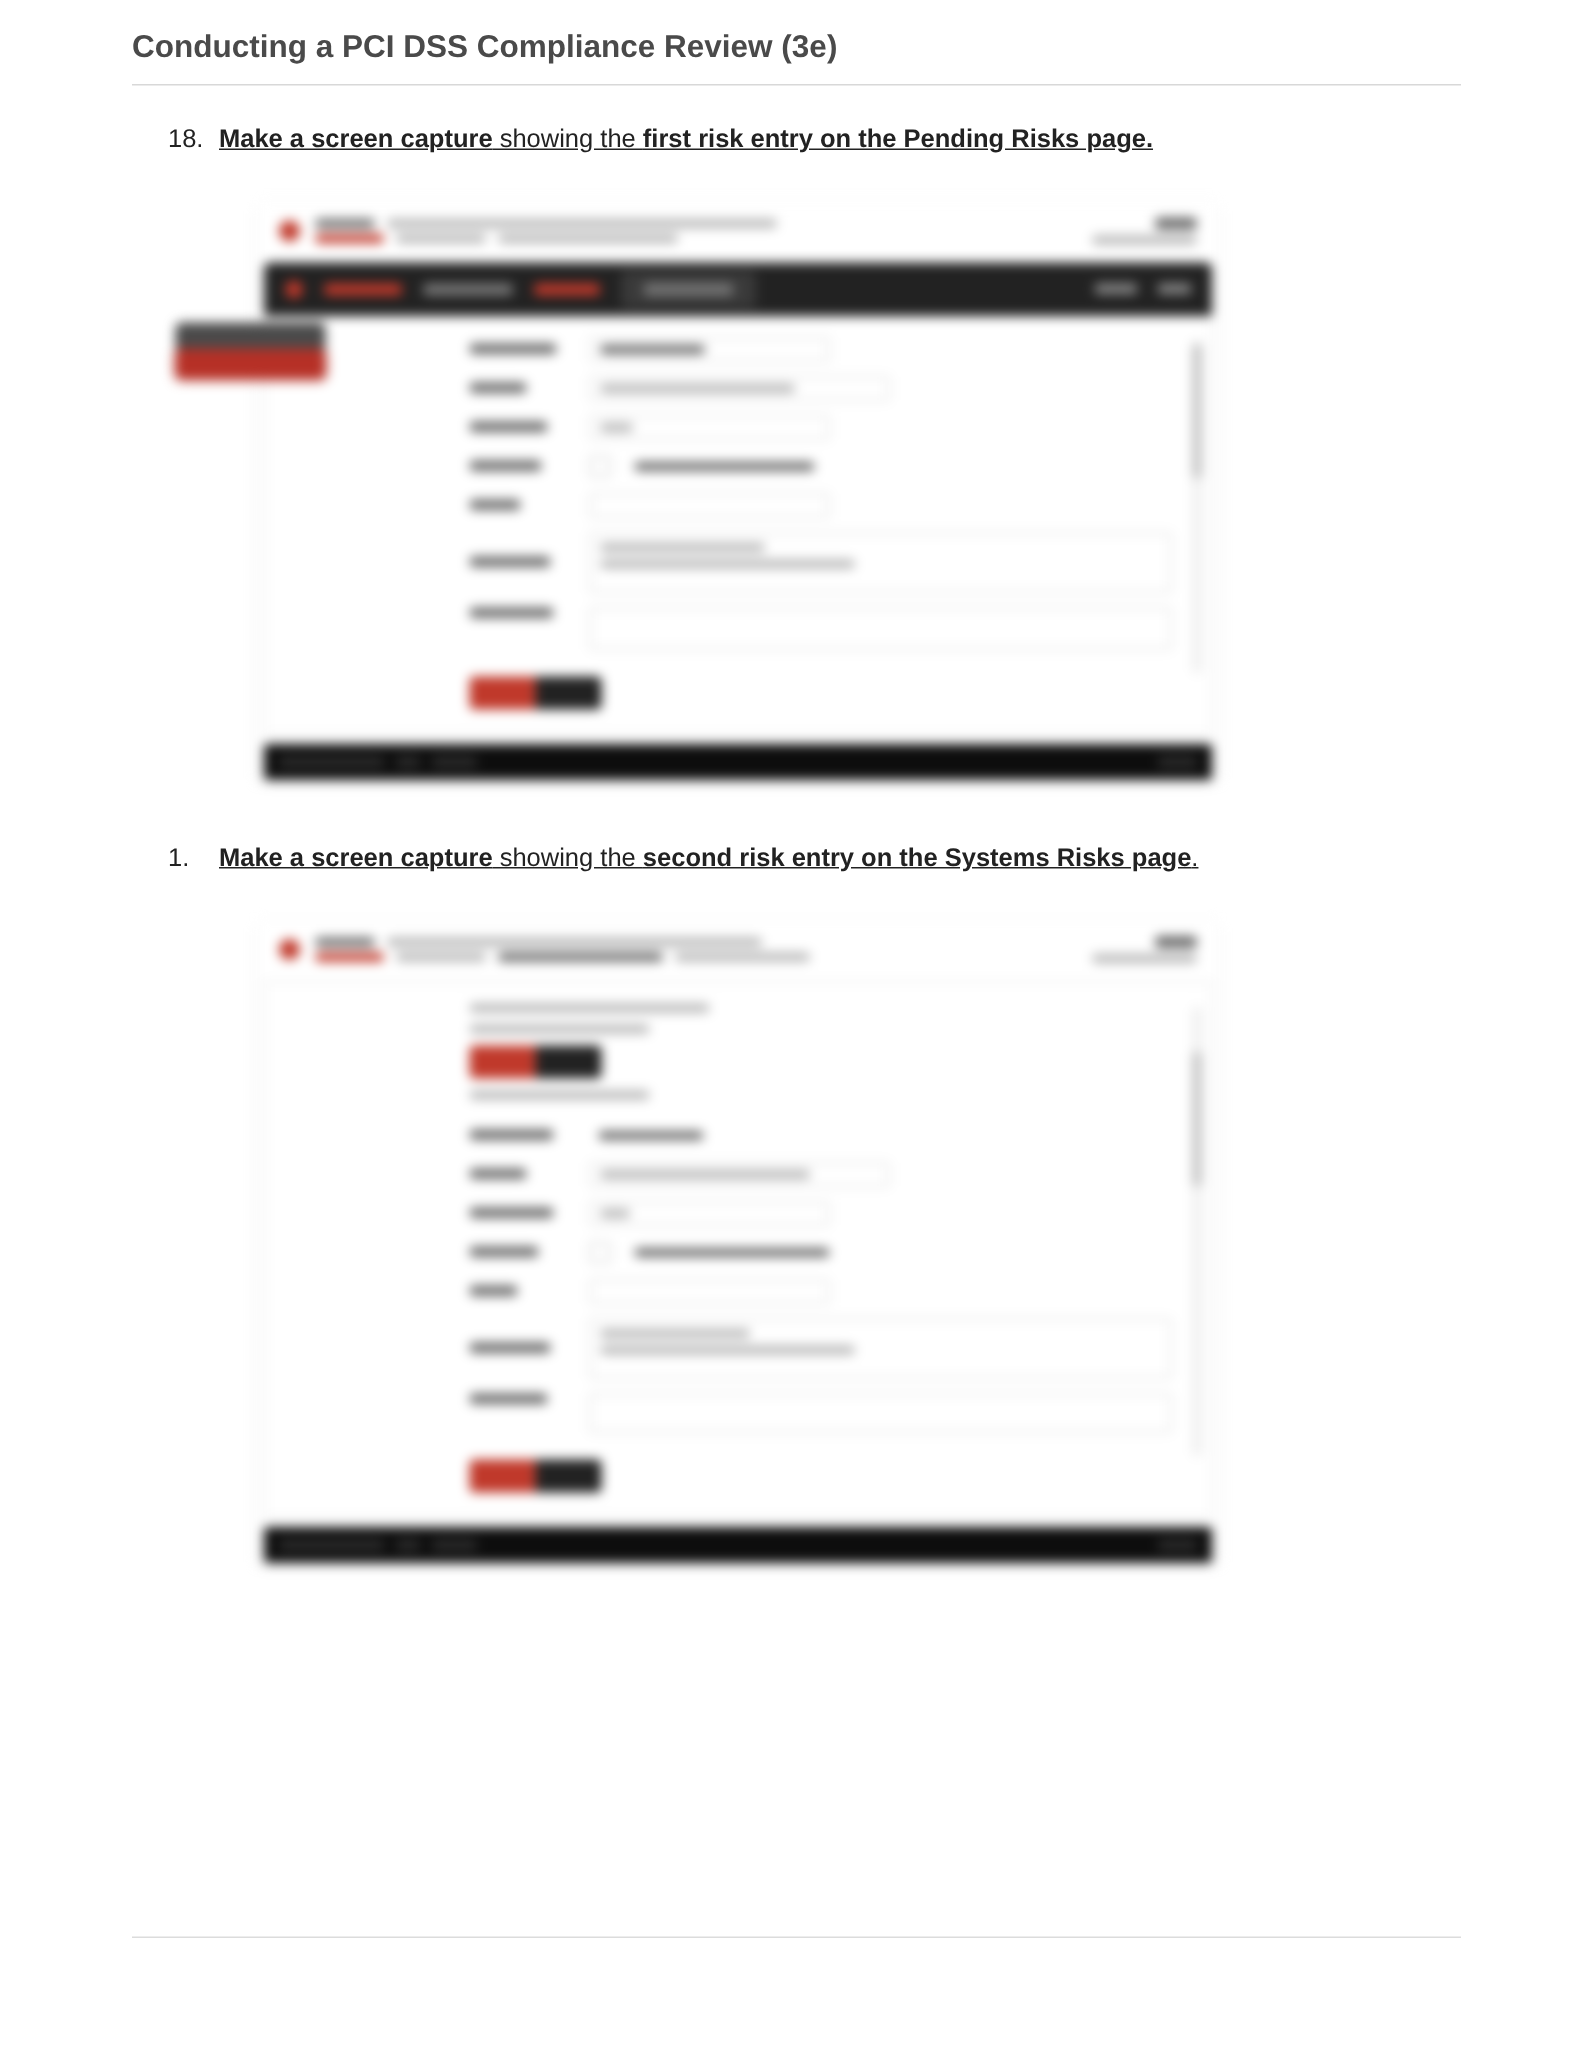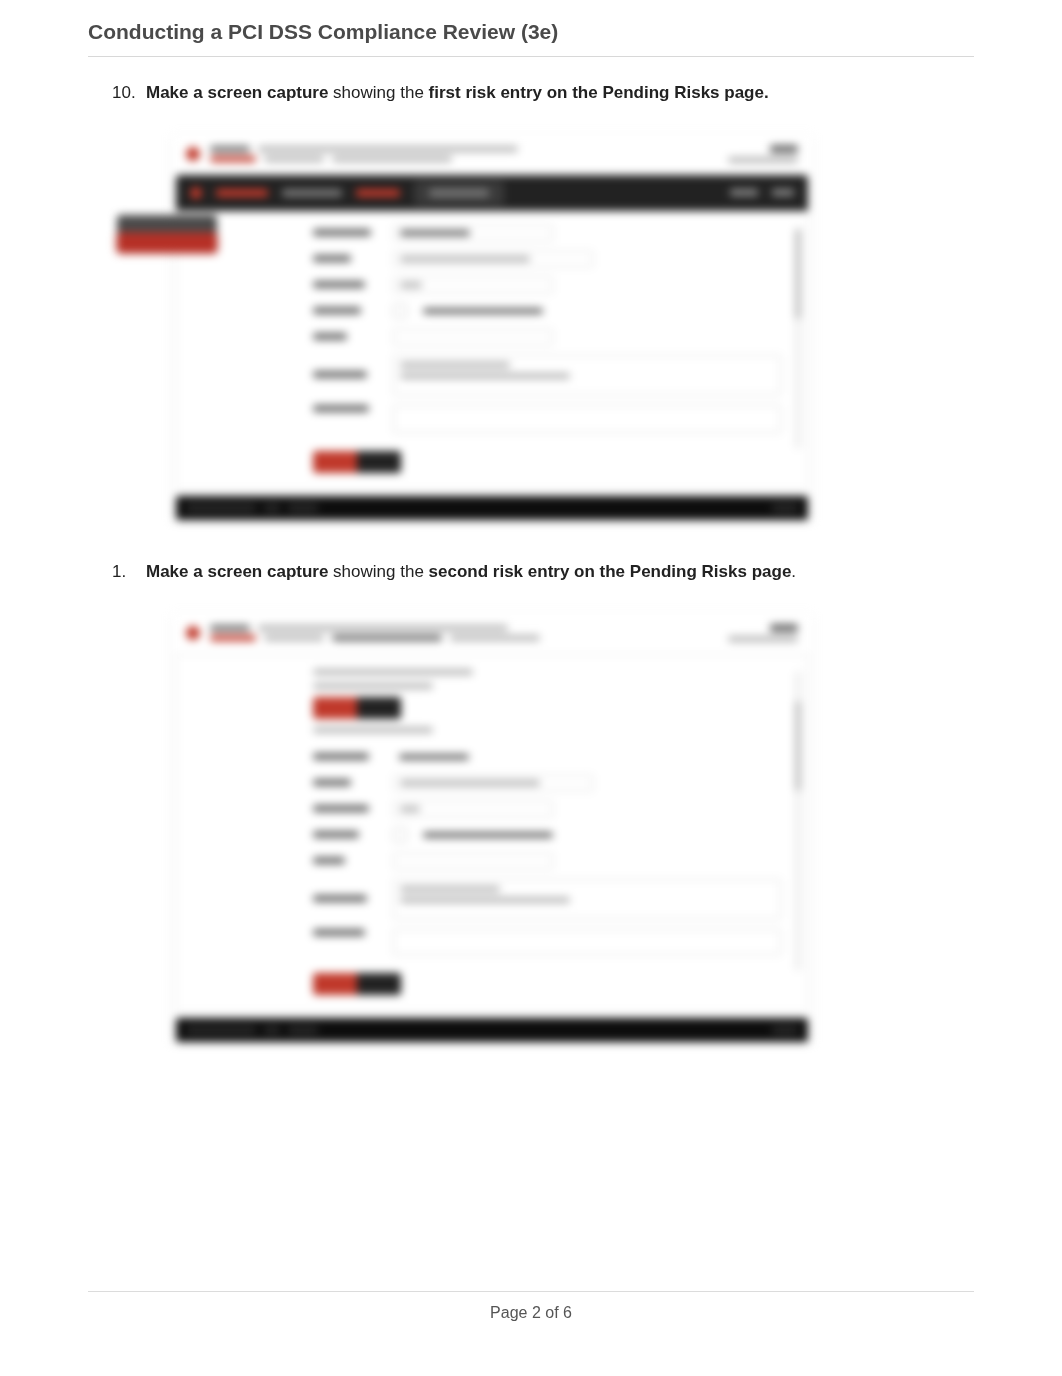--- a/index.html
+++ b/index.html
@@ -38,21 +38,21 @@
     display: flex;
     font-size: 17px;
     color: #222;
     margin-bottom: 14px;
     line-height: 1.4;
   }
   .instruction-num {
     width: 34px;
     flex-shrink: 0;
   }
-  .instruction-text { flex: 1; }
+  .instruction-text { flex: 1; text-decoration: underline; }
   .instruction-text .bold { font-weight: bold; }
   .screenshot-wrap {
     margin: 30px 0 40px 60px;
   }
   .screenshot {
     width: 640px;
     filter: blur(4px);
     box-shadow: 0 2px 10px rgba(0,0,0,0.05);
     background: #fff;
   }
@@ -239,21 +239,21 @@
 
 <div class="page">
 
   <div class="header">
     <div class="title">Conducting a PCI DSS Compliance Review (3e)</div>
   </div>
 
   <div class="instruction-list">
 
     <div class="instruction-item">
-      <div class="instruction-num">10.</div>
+      <div class="instruction-num">18.</div>
       <div class="instruction-text">
         <span class="bold">Make a screen capture</span><span> showing the </span><span class="bold">first risk entry on the Pending Risks page.</span>
       </div>
     </div>
 
     <div class="screenshot-wrap">
       <div class="screenshot">
         <div class="ss-topbar">
           <div class="ss-logo"></div>
           <div class="ss-top-text">
@@ -360,21 +360,21 @@
           <div class="ff d" style="width:30px"></div>
           <div class="ff spacer"></div>
           <div class="ff d" style="width:26px"></div>
         </div>
       </div>
     </div>
 
     <div class="instruction-item">
       <div class="instruction-num">1.</div>
       <div class="instruction-text">
-        <span class="bold">Make a screen capture</span><span> showing the </span><span class="bold">second risk entry on the Pending Risks page</span><span>.</span>
+        <span class="bold">Make a screen capture</span><span> showing the </span><span class="bold">second risk entry on the Systems Risks page</span><span>.</span>
       </div>
     </div>
 
     <div class="screenshot-wrap">
       <div class="screenshot">
         <div class="ss-topbar">
           <div class="ss-logo"></div>
           <div class="ss-top-text">
             <div style="display:flex; gap:8px;">
               <div class="line dark" style="width:40px"></div>
@@ -481,15 +481,14 @@
           <div class="ff d" style="width:30px"></div>
           <div class="ff spacer"></div>
           <div class="ff d" style="width:26px"></div>
         </div>
       </div>
     </div>
 
   </div>
 
   <div class="hr-bottom"></div>
-  <div class="page-number">Page 2 of 6</div>
 
 </div>
 
 </body></html>

